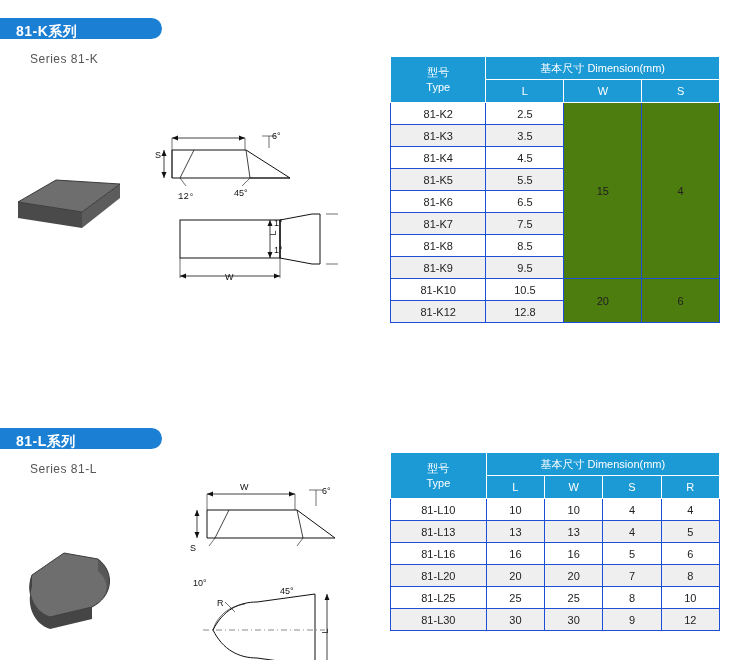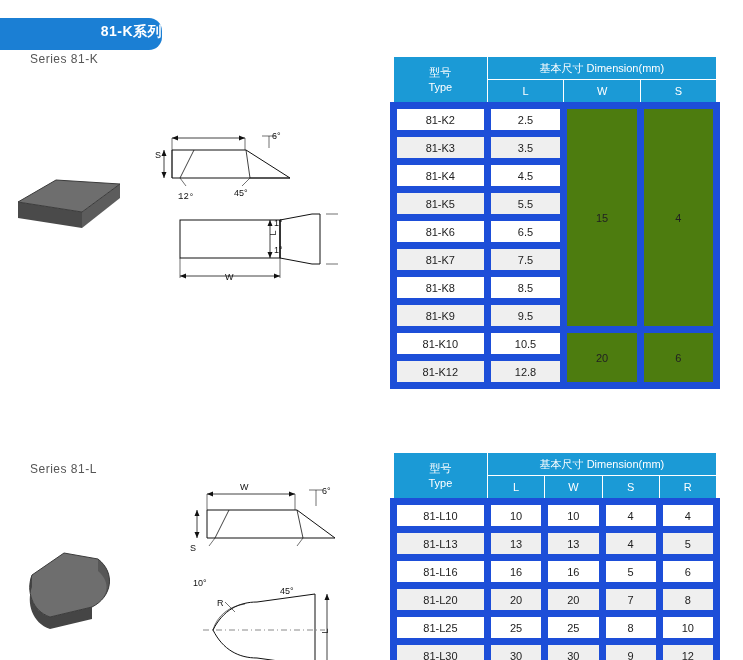--- a/index.html
+++ b/index.html
@@ -13,31 +13,30 @@
     width: 743px;
     height: 660px;
     overflow: hidden;
     background: #ffffff;
   }
 
   
   .banner {
     position: absolute;
     width: 162px;
-    height: 32px;
+    height: 21px;
     background: #1b7fd4;
     border-radius: 0 13px 13px 0;
     color: #ffffff;
     font-size: 14px;
     font-weight: bold;
     line-height: 26px;
     padding-left: 16px;
     box-sizing: border-box;
     letter-spacing: 0.5px;
-    text-align: right;
   }
   .banner-sub {
     position: absolute;
     font-size: 12px;
     color: #555555;
     letter-spacing: 0.5px;
   }
 
   
   table.spec {
@@ -59,21 +58,21 @@
   }
   table.spec th.hdr-top { font-size: 11px; }
   table.spec th.type-cell {
     height: 44px;
     line-height: 15px;
     width: 96px;
   }
   table.spec td {
     height: 21px;
     background: #ffffff;
-    border: 7px solid #1d4ed8;
+    border: 1px solid #1d4ed8;
   }
   table.spec tr.alt td { background: #efefef; }
   table.spec td.merge { background: #4d7c0f; }
   .type-two-line { display: block; }
 
   
   .draw-label {
     position: absolute;
     font-size: 9px;
     color: #111111;
@@ -209,20 +208,23 @@
       <td class="merge" rowspan="2">20</td>
       <td class="merge" rowspan="2">6</td>
     </tr>
     <tr class="alt">
       <td>81-K12</td>
       <td>12.8</td>
     </tr>
   </tbody>
     </table>
 
+  <div class="banner" style="left:0px; top:428px;">
+    <span>81-L系列</span>
+  </div>
   <div class="banner-sub" style="left:30px; top:462px;">Series 81-L</div>
 
   <svg width="120" height="90" style="left:12px; top:545px;" viewBox="0 0 120 90">
     <path d="M20,30 L52,8 L86,14 C104,28 100,52 80,62 L38,72 C20,66 14,46 20,30 Z" fill="#6e6e6e"></path>
     <path d="M20,30 C14,46 20,66 38,72 L80,62 L80,74 L38,84 C20,78 14,58 20,42 Z" fill="#454545"></path>
     <path d="M80,62 C100,52 104,28 86,14 L86,26 C100,38 96,54 80,62 Z" fill="#575757"></path>
     <path d="M20,30 L52,8 L86,14 C104,28 100,52 80,62 L38,72 C20,66 14,46 20,30 Z" fill="none" stroke="#3b3b3b" stroke-width="1"></path>
   </svg>
 
   <svg width="180" height="80" style="left:185px; top:480px;" viewBox="0 0 180 80">

